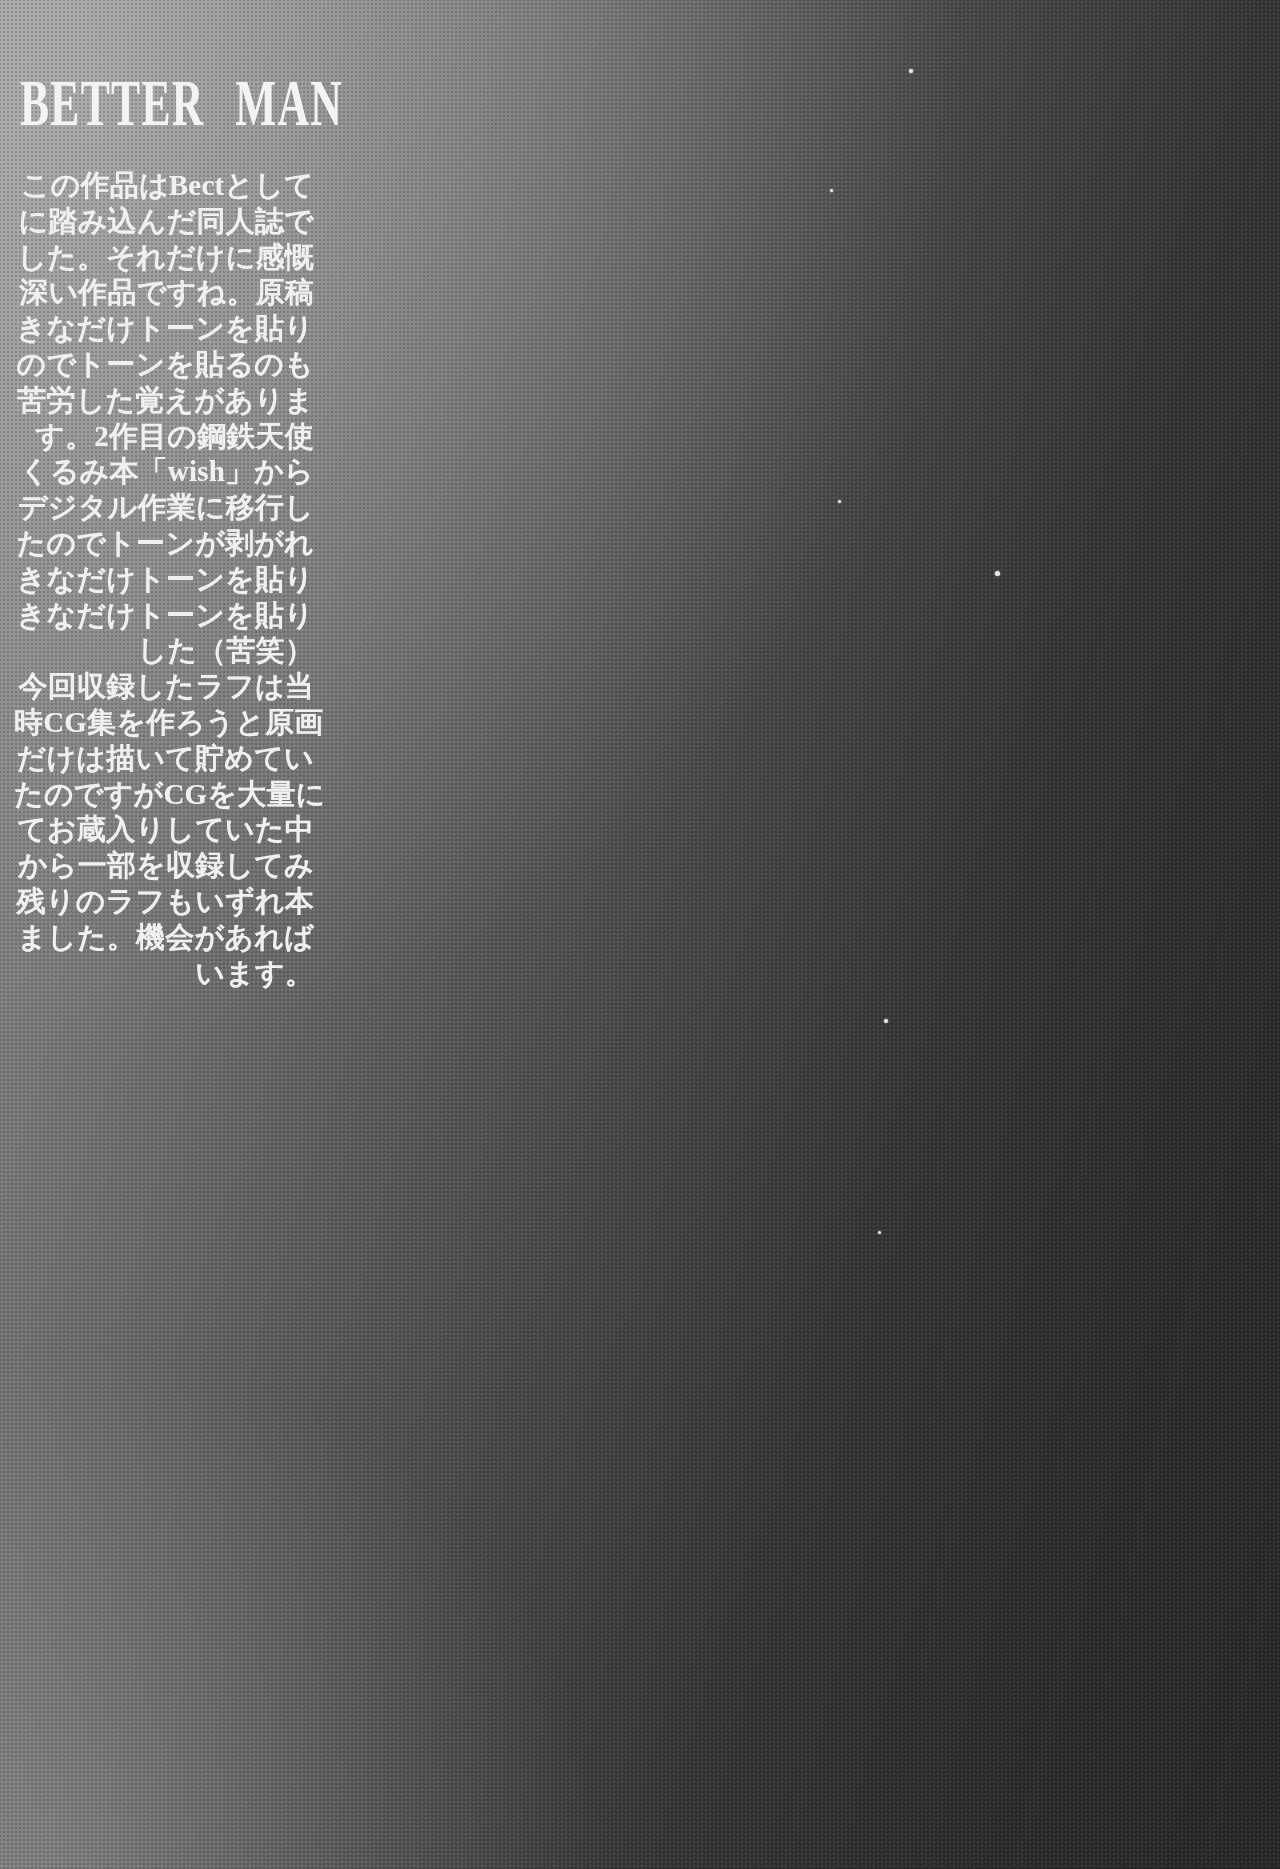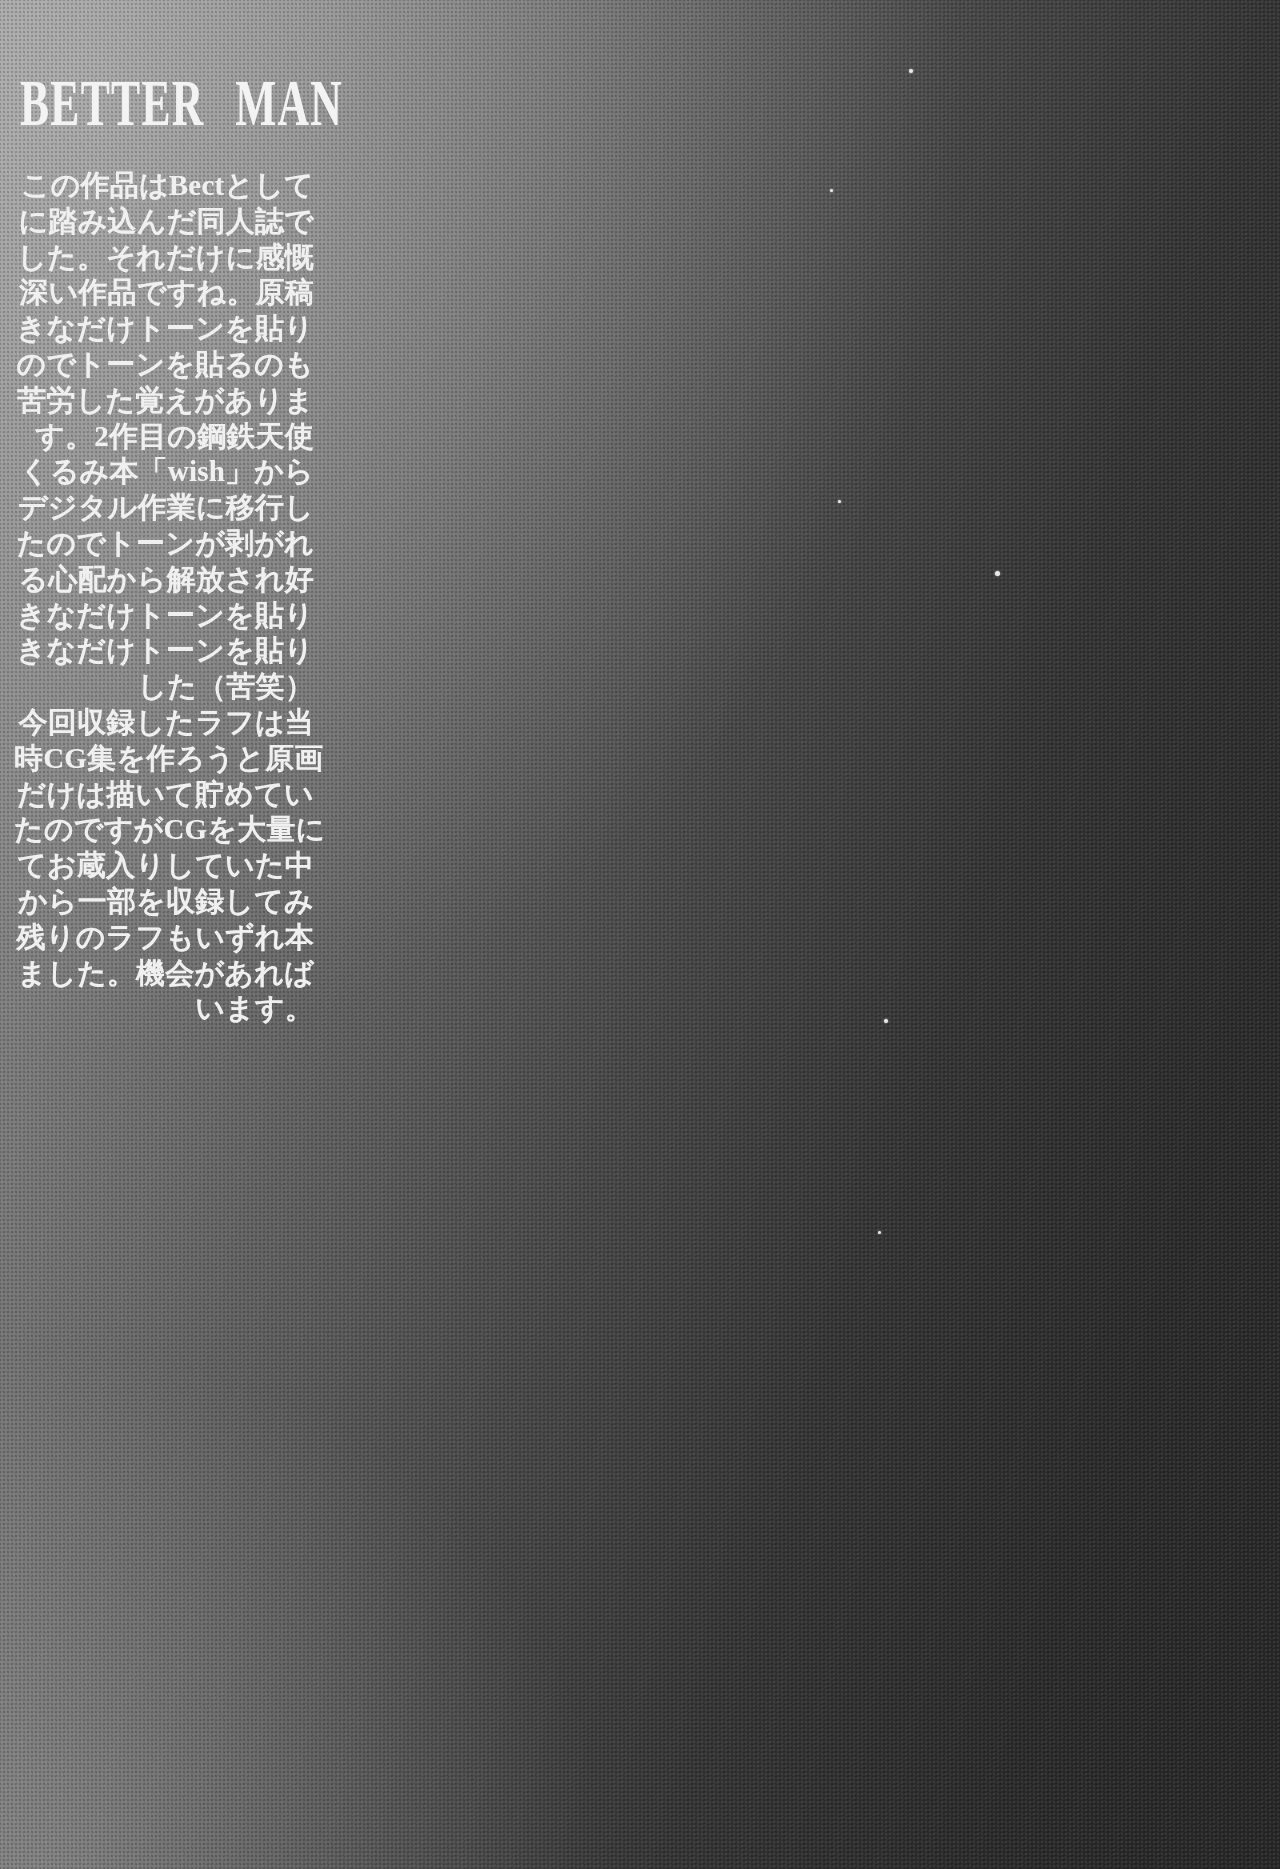--- a/index.html
+++ b/index.html
@@ -82,21 +82,20 @@
       <div class="body-line">に踏み込んだ同人誌で</div>
       <div class="body-line">した。それだけに感慨</div>
       <div class="body-line">深い作品ですね。原稿</div>
       <div class="body-line">きなだけトーンを貼り</div>
       <div class="body-line">のでトーンを貼るのも</div>
       <div class="body-line">苦労した覚えがありま</div>
       <div class="body-line">す。2作目の鋼鉄天使</div>
       <div class="body-line">くるみ本「wish」から</div>
       <div class="body-line">デジタル作業に移行し</div>
       <div class="body-line">たのでトーンが剥がれ</div>
-      <div class="body-line">る心配から解放され好</div>
       <div class="body-line">きなだけトーンを貼り</div>
       <div class="body-line">きなだけトーンを貼り</div>
       <div class="body-line">した（苦笑）</div>
       <div class="body-line">今回収録したラフは当</div>
       <div class="body-line">時CG集を作ろうと原画</div>
       <div class="body-line">だけは描いて貯めてい</div>
       <div class="body-line">たのですがCGを大量に</div>
       <div class="body-line">てお蔵入りしていた中</div>
       <div class="body-line">から一部を収録してみ</div>
       <div class="body-line">残りのラフもいずれ本</div>

